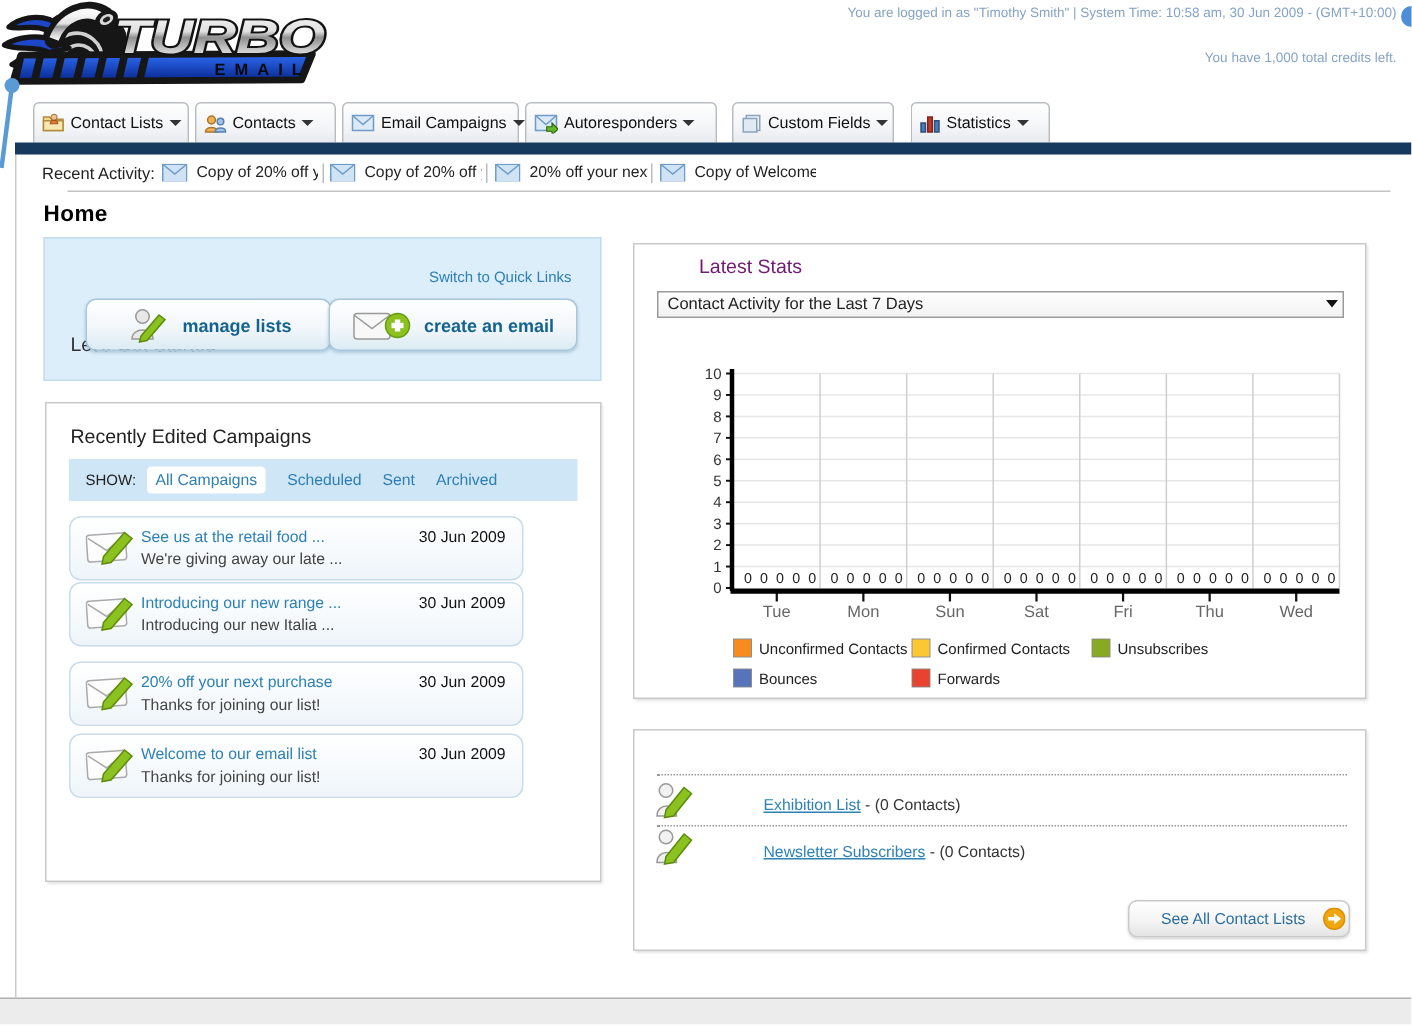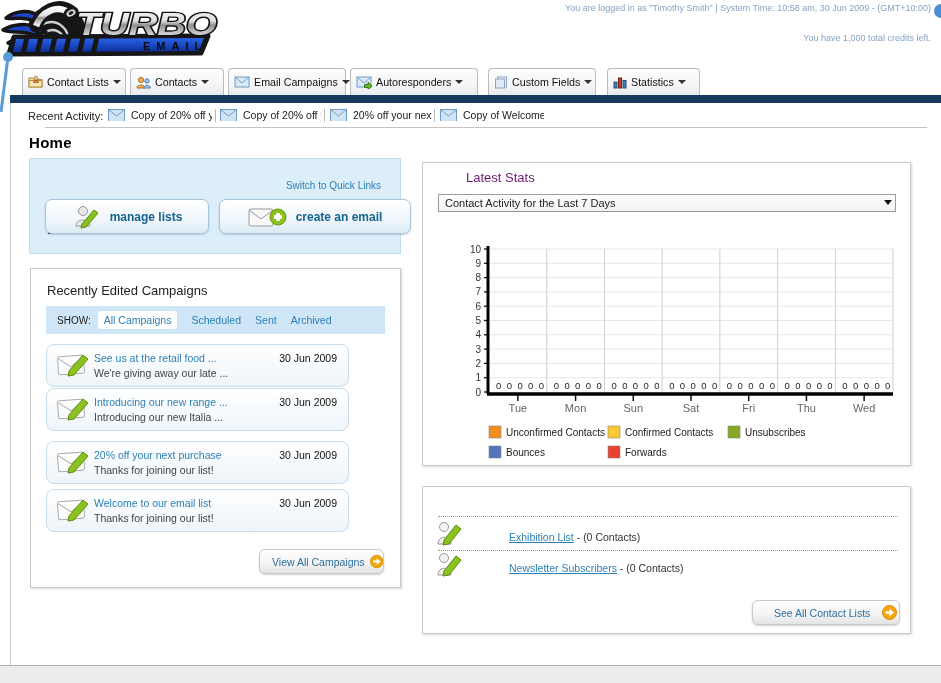--- a/index.html
+++ b/index.html
@@ -32,22 +32,22 @@
 .rsep { top:109px; width:1px; height:13px; background:#bbb; }
 #ractline { left:45px; top:127px; width:882px; height:1px; background:#c4c4c4; }
 #hometitle { left:29px; top:134px; font-size:15px; font-weight:bold; color:#000; letter-spacing:0.3px; }
 
 #panel1 { left:29px; top:158px; width:372px; height:96px; background:#dceefa; border:1px solid #c3dcee; }
 #p1title { left:47px; top:177px; font-size:13px; color:#333;margin-top:45px; }
 #p1link { right:560px; top:180px; font-size:10px; color:#2d7fb5; }
 .bigbtn { height:35px; border:1px solid #a5c6dc; border-radius:7px;
   background:linear-gradient(#ffffff,#f2f7fb 55%,#dcebf4); box-shadow:0 1px 2px rgba(60,100,140,.25);
   display:flex; align-items:center; justify-content:center; font-size:12px; font-weight:bold; color:#14638f; white-space:nowrap; }
-#btn1 { left:45px; top:199px; width:164px;text-align:center; }
-#btn2 { left:219px; top:199px; width:192px; }
+#btn1 { left:57px; top:199px; width:164px;text-align:center; }
+#btn2 { left:219px; top:199px; width:166px; }
 #panel2 { left:30px; top:268px; width:371px; height:320px; background:#fff; border:1px solid #c9c9c9; box-shadow:1px 1px 2px rgba(0,0,0,.15); }
 #p2title { left:47px; top:283px; font-size:13px; color:#222; }
 #showbar { left:46px; top:306px; width:339px; height:28px; background:#cfe6f6; display:flex; align-items:center; font-size:10.5px; }
 #showbar .lbl { color:#222; margin-left:11px; font-size:10px; }
 #showbar .pill { background:#fff; border-radius:3px; padding:3px 6px; margin-left:7px; color:#2d7fb5; }
 #showbar a { color:#2d7fb5; text-decoration:none; }
 #showbar .lk { margin-left:14px; }
 .camprow { left:46px; width:303px; height:43px; border:1px solid #c9dcea; border-radius:8px;
   background:linear-gradient(#ffffff,#eef5fa); }
 .camprow .t1 { position:absolute; left:47px; top:7px; font-size:10.5px; color:#2d81b5; }
@@ -280,27 +280,20 @@
   </div>
   <div class="abs camprow" style="top:489px;">
     <svg width="34" height="30" viewBox="0 0 34 30" style="position:absolute;left:10px;top:6px">
       <rect x="1" y="5" width="26" height="18" rx="2" fill="#fdfdfd" stroke="#aaa" transform="rotate(-4 14 14)"></rect>
       <path d="M2,7 L14,16 L26,7" fill="none" stroke="#aaa" transform="rotate(-4 14 14)"></path>
       <path d="M12,20 L26,4 L31,8 L17,24 L11,25 Z" fill="#8cc220" stroke="#5b8c0a"></path>
     </svg>
     <span class="t1">Welcome to our email list</span>
     <span class="t2">Thanks for joining our list!</span>
     <span class="dt">30 Jun 2009</span>
-  </div>
-  <div class="abs smbtn" id="viewall">
-      <span>View All Campaigns</span>
-    <svg width="15" height="15" viewBox="0 0 15 15">
-        <circle cx="7.5" cy="7.5" r="7" fill="#f2a60d" stroke="#d88f05"></circle>
-        <path d="M3.5,6.3 h4 v-2.5 l4.5,3.7 -4.5,3.7 v-2.5 h-4 Z" fill="#fff"></path>
-      </svg>
   </div>
 
   <div class="abs" id="panel3"></div>
   <div class="abs" id="p3title">Latest Stats</div>
   <div class="abs" id="selbox">Contact Activity for the Last 7 Days</div>
   <div class="abs" id="selarrow"></div>
 
   <svg class="abs" style="left:422px;top:162px" width="489" height="304" viewBox="0 0 489 304">
 
     <g id="chart">

